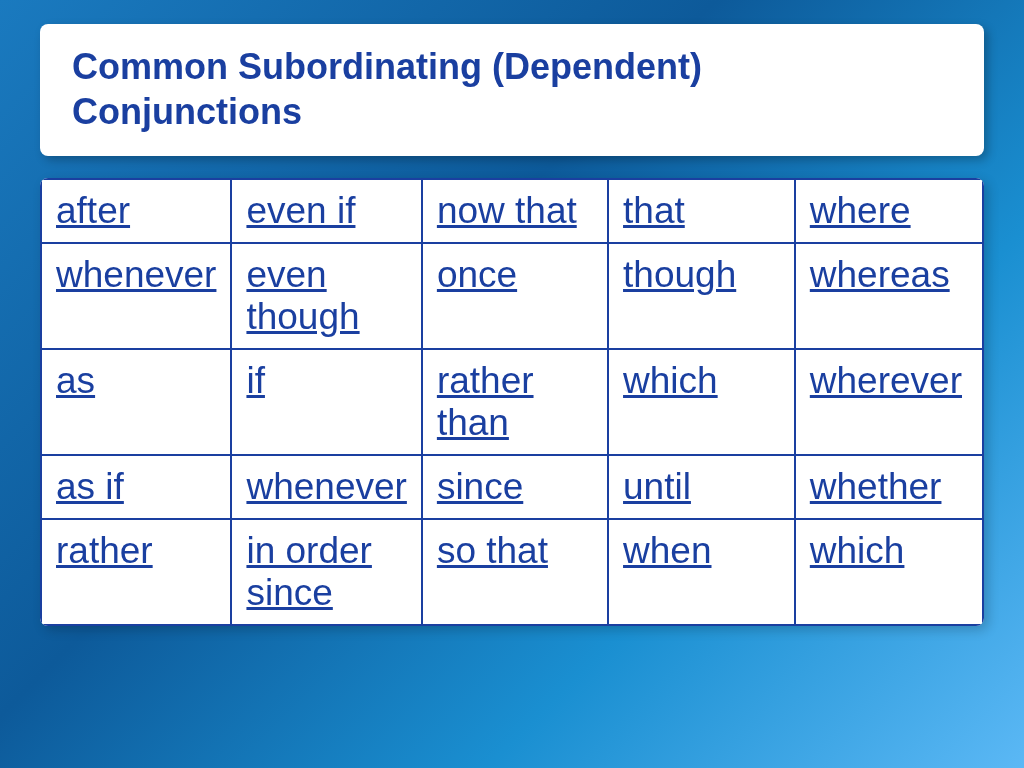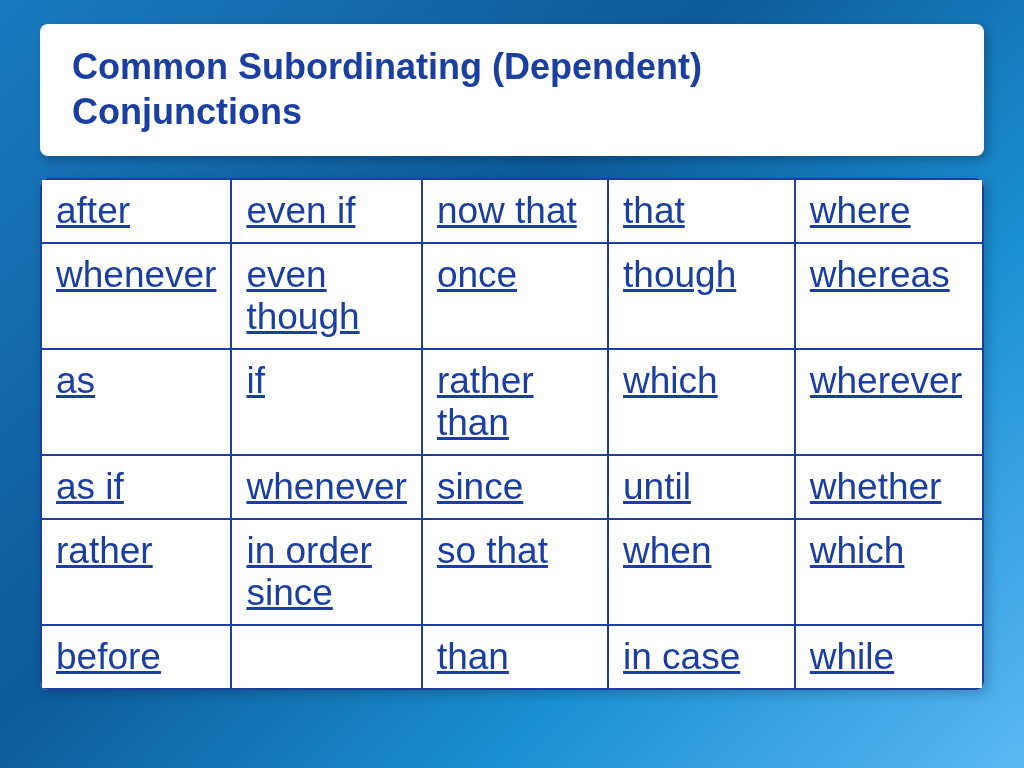--- a/index.html
+++ b/index.html
@@ -103,22 +103,15 @@
           <td>until</td>
           <td>whether</td>
         </tr>
         <tr>
           <td>rather</td>
           <td>in order since</td>
           <td>so that</td>
           <td>when</td>
           <td>which</td>
         </tr>
-        <tr>
-          <td>before</td>
-          <td></td>
-          <td>than</td>
-          <td>in case</td>
-          <td>while</td>
-        </tr>
       </tbody>
   </table>
 </div>
 
 </body></html>

